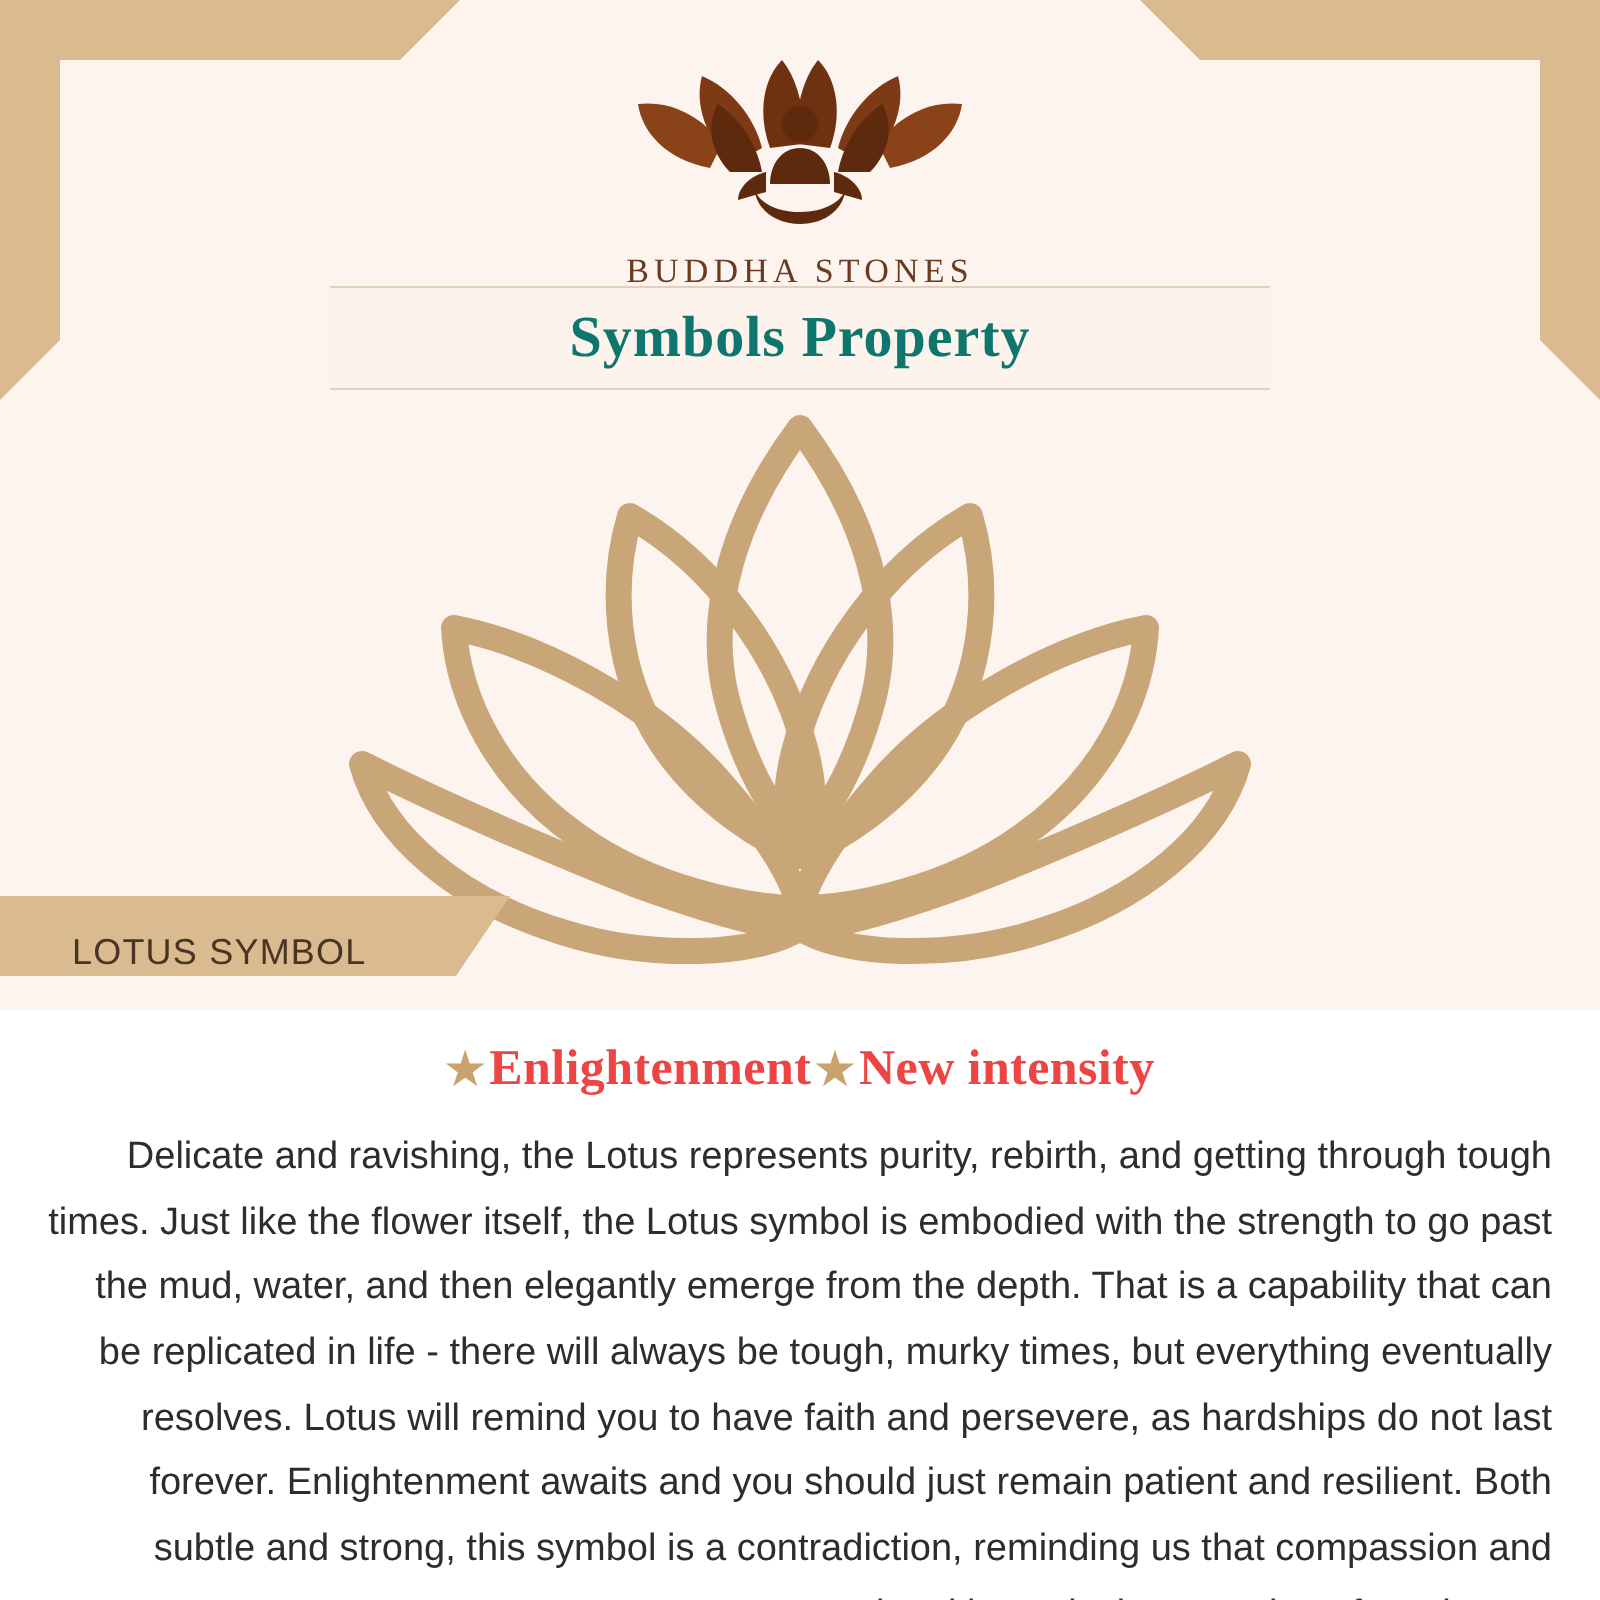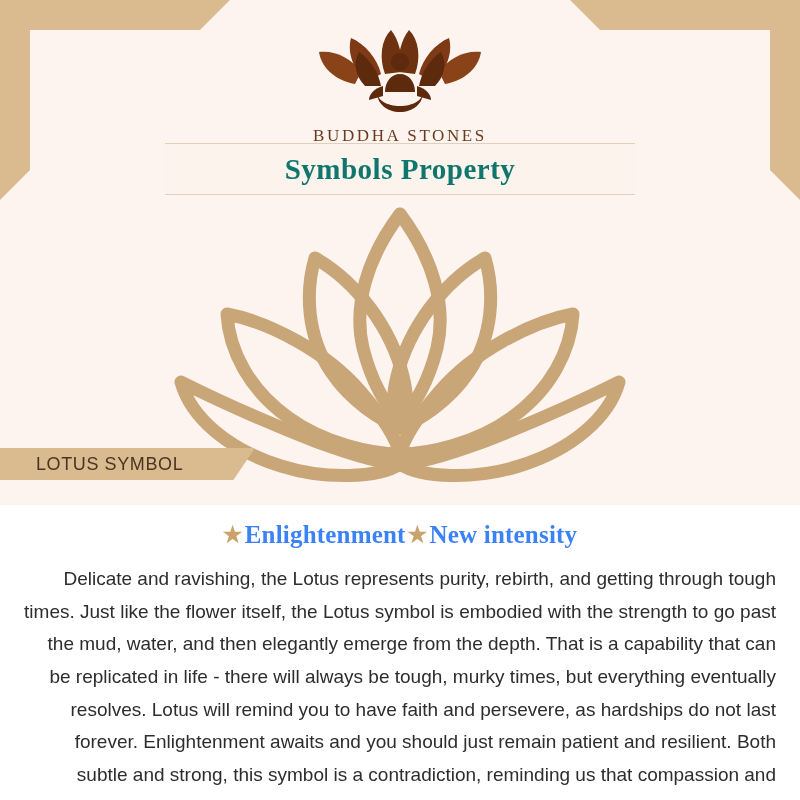--- a/index.html
+++ b/index.html
@@ -108,21 +108,21 @@
     position: absolute;
     top: 196px; left: 0; right: 0;
     display: flex; justify-content: center;
     z-index: 2;
   }
 
   
   .ribbon {
     position: absolute;
     top: 448px; left: 0;
-    width: 255px; height: 32px;
+    width: 255px; height: 56px;
     background: #d9bb8f;
     clip-path: polygon(0 0, 255px 0, 228px 40px, 0 40px);
     display: flex; align-items: center;
     z-index: 4;
   }
   .ribbon-label {
     padding-left: 36px;
     font-size: 18px;
     color: #4a3524;
     letter-spacing: 0.6px;
@@ -144,21 +144,21 @@
     font-size: 25px;
     font-weight: bold;
     color: #b8935c;
     letter-spacing: 0.2px;
     display: flex;
     justify-content: center;
     align-items: center;
     gap: 2px;
   }
   .headline .star { color: #c9a36b; font-size: 22px; }
-  .headline .hl-word { color: #3b82f6; }
+  .headline .hl-word { color: #ef4444; }
 
   .paragraph {
     margin: 14px 24px 0 24px;
     font-size: 19px;
     line-height: 1.72;
     color: #2d2d2d;
     text-align: right;
   }
 </style>
 </head>

